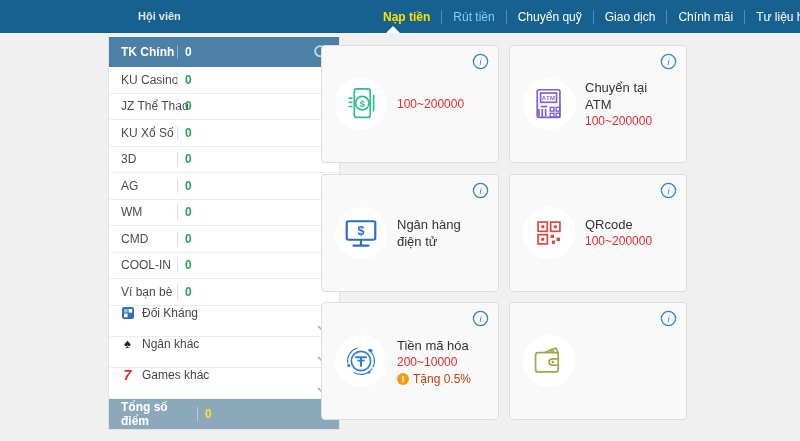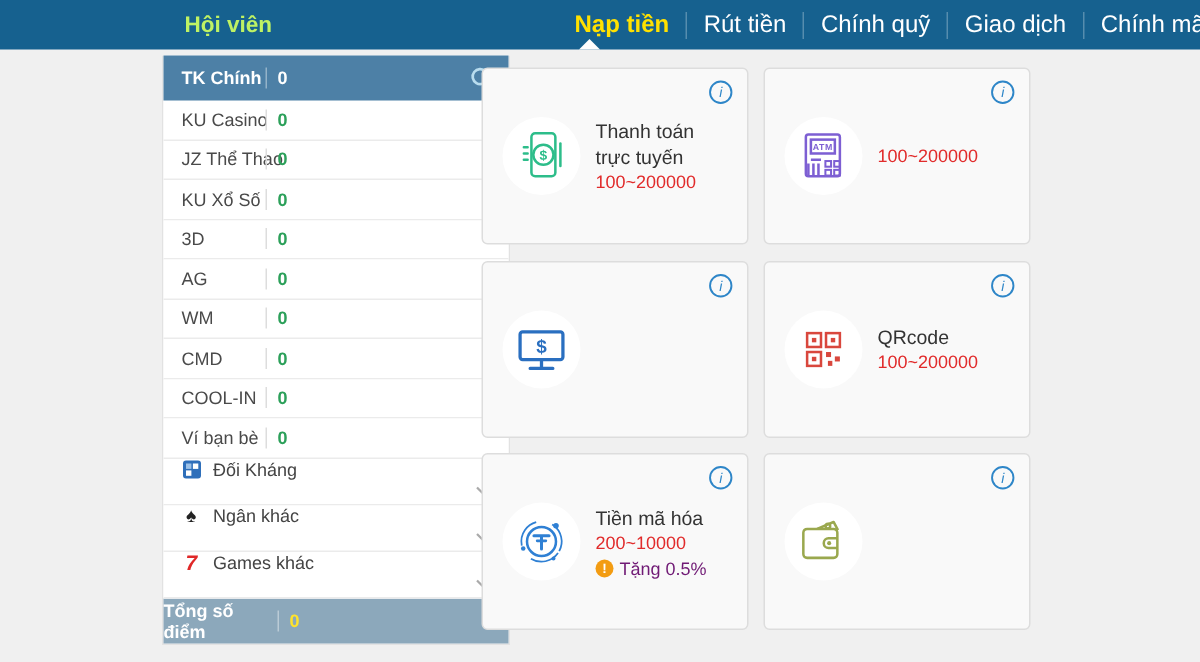--- a/index.html
+++ b/index.html
@@ -2,26 +2,26 @@
 <html><head>
 <meta charset="utf-8">
 <style>
   * { margin:0; padding:0; box-sizing:border-box; }
   html,body { width:800px; height:441px; overflow:hidden; }
   body { font-family:"Liberation Sans", sans-serif; background:#f0f0f0; position:relative; }
   svg text { font-family:"Liberation Sans", sans-serif; }
 
   
   .header { position:absolute; left:0; top:0; width:800px; height:33px; background:#16618f; }
-  .page-title { position:absolute; left:123px; top:0; line-height:33px; color:#bef264; font-size:15px; font-weight:bold; }
+  .page-title { position:absolute; left:138px; top:0; line-height:33px; color:#e5e5e5; font-size:11px; font-weight:bold; }
   .nav { position:absolute; left:372px; top:0; height:33px; display:flex; align-items:center; }
-  .nav-item { color:#fff; font-size:16px; padding:0 11px; cursor:pointer; position:relative; white-space:nowrap; }
+  .nav-item { color:#fff; font-size:12px; padding:0 11px; cursor:pointer; position:relative; white-space:nowrap; }
   .nav-item + .nav-item { border-left:1px solid rgba(255,255,255,0.28); }
   .nav-item.active { color:#ffe100; font-weight:bold; }
-  .nav-item.gold { color:#ffffff; }
+  .nav-item.gold { color:#7dd3fc; }
   .nav-tri { position:absolute; left:386px; top:26px; width:0; height:0;
              border-left:7px solid transparent; border-right:7px solid transparent;
              border-bottom:7px solid #fdfdfd; }
 
   
   .sidebar { position:absolute; left:108px; top:37px; width:232px; background:#fff;
              border:1px solid #e2e2e2; border-top:none; }
   .sb-head { height:30px; background:#4d80a6; display:flex; align-items:center; position:relative; }
   .sb-head .lbl { color:#fff; font-size:12px; font-weight:bold; margin-left:12px; width:56px; }
   .sb-head .val { color:#fff; font-size:12px; font-weight:bold; border-left:1px solid rgba(255,255,255,0.4); padding-left:7px; }
@@ -30,50 +30,50 @@
   .acct-row .lbl { font-size:12px; color:#4a4a4a; margin-left:12px; width:56px; white-space:nowrap; }
   .acct-row .val { font-size:12px; font-weight:bold; color:#2ca05a; border-left:1px solid #ddd; padding-left:7px; }
   .grp-row { height:31px; display:flex; align-items:flex-start; border-bottom:1px solid #ebebeb;
              background:#fff; cursor:pointer; position:relative; }
   .grp-row .g-icon { width:15px; margin-left:11px; display:flex; align-items:center; justify-content:center; }
   .grp-row .lbl { font-size:12px; color:#444; margin-left:7px; }
   .grp-row .chev { position:absolute; right:10px; top:12px; }
   .spade { font-size:13px; color:#222; line-height:1; }
   .seven { font-size:14px; line-height:1; font-weight:bold; color:#e02828; font-style:italic; }
   .sb-foot { height:30px; background:#8ca8bb; display:flex; align-items:center; }
-  .sb-foot .lbl { color:#fff; font-size:12px; font-weight:bold; width:76px; }
+  .sb-foot .lbl { color:#fff; font-size:12px; font-weight:bold; margin-left:12px; width:76px; }
   .sb-foot .val { color:#ffe32b; font-size:12px; font-weight:bold; border-left:1px solid rgba(255,255,255,0.4); padding-left:7px; }
 
   
   .cards { position:absolute; left:321px; top:45px; display:grid;
            grid-template-columns:178px 178px; grid-auto-rows:118px; column-gap:10px; row-gap:10.5px; }
   .card { background:#f9f9f9; border:1px solid #ddd; border-radius:4px; position:relative; cursor:pointer; }
   .info { position:absolute; right:9px; top:7px; width:17px; height:17px; cursor:pointer; }
   .ic-circle { position:absolute; left:13px; top:50%; transform:translateY(-50%);
                width:52px; height:52px; border-radius:50%; background:#fff;
                display:flex; align-items:center; justify-content:center; }
   .ic-circle svg { width:42px; height:42px; }
   .card-text { position:absolute; left:75px; top:0; bottom:0; right:26px;
                display:flex; flex-direction:column; justify-content:center; }
   .card-title { font-size:13px; color:#333; line-height:17px; }
   .card-range { font-size:12px; color:#e12b2b; line-height:16px; }
   .bonus { display:flex; align-items:center; margin-top:2px; }
   .warn-badge { width:12px; height:12px; border-radius:50%; background:#f39c12; color:#fff;
                 font-size:9px; font-weight:bold; line-height:12px; text-align:center; margin-right:4px; }
-  .bonus-text { font-size:12px; color:#701a75; }
+  .bonus-text { font-size:12px; color:#c2410c; }
 </style>
 </head>
 <body>
 
 <div class="header">
   <div class="page-title">Hội viên</div>
   <div class="nav">
     <span class="nav-item active">Nạp tiền</span>
     <span class="nav-item gold">Rút tiền</span>
-    <span class="nav-item">Chính quỹ</span>
+    <span class="nav-item">Chuyển quỹ</span>
     <span class="nav-item">Giao dịch</span>
     <span class="nav-item">Chính mãi</span>
     <span class="nav-item">Tư liệu hội viên</span>
   </div>
   <div class="nav-tri"></div>
 </div>
 
 <div class="sidebar">
   <div class="sb-head">
     <span class="lbl">TK Chính</span>
@@ -178,21 +178,20 @@
         <g fill="none" stroke-width="2" stroke-linecap="round" stroke="#2dbd8a">
           <rect x="17" y="7" width="19" height="34" rx="3"></rect>
           <circle cx="26.5" cy="24" r="8"></circle>
           <path d="M11 18h3M11 23h3M11 28h3"></path>
           <path d="M40 15v18"></path>
         </g>
         <text x="26.5" y="28" text-anchor="middle" font-size="11" font-weight="bold" fill="#2dbd8a">$</text>
       </svg>
     </span>
     <div class="card-text">
-      <div class="card-title">Thanh toán trực tuyến</div>
       <div class="card-range">100~200000</div>
     </div>
   </div>
 
   <div class="card">
     <span class="info">
       <svg viewBox="0 0 20 20">
           <circle cx="10" cy="10" r="8.4" fill="none" stroke="#2e86c8" stroke-width="1.5"></circle>
           <text x="10" y="14" font-size="11" font-style="italic" text-anchor="middle" fill="#2e86c8" font-family="DejaVu Serif">i</text>
         </svg>
@@ -208,40 +207,45 @@
         <g fill="none" stroke-width="1.6" stroke="#7d5fd3">
           <rect x="26.5" y="29" width="4.5" height="4.5"></rect>
           <rect x="33.5" y="29" width="4.5" height="4.5"></rect>
           <rect x="26.5" y="36" width="4.5" height="4.5"></rect>
           <rect x="33.5" y="36" width="4.5" height="4.5"></rect>
         </g>
         <text x="24.5" y="20.5" text-anchor="middle" font-size="7" font-weight="bold" letter-spacing="0.5" fill="#7d5fd3">ATM</text>
       </svg>
     </span>
     <div class="card-text">
+      <div class="card-title">Chuyển tại ATM</div>
       <div class="card-range">100~200000</div>
     </div>
   </div>
 
   <div class="card">
     <span class="info">
       <svg viewBox="0 0 20 20">
           <circle cx="10" cy="10" r="8.4" fill="none" stroke="#2e86c8" stroke-width="1.5"></circle>
           <text x="10" y="14" font-size="11" font-style="italic" text-anchor="middle" fill="#2e86c8" font-family="DejaVu Serif">i</text>
         </svg>
     </span>
     <span class="ic-circle">
       <svg viewBox="0 0 50 50">
         <g fill="none" stroke-width="2.6" stroke-linecap="round" stroke="#2a6fc0">
           <rect x="8" y="11" width="34" height="22" rx="2"></rect>
           <path d="M25 33v6M16 40h18"></path>
         </g>
         <text x="25" y="27.5" text-anchor="middle" font-size="15" font-weight="bold" fill="#2a6fc0">$</text>
       </svg>
     </span>
+    <div class="card-text">
+      <div class="card-title">Ngân hàng điện tử</div>
+      <div class="card-range"></div>
+    </div>
   </div>
 
   <div class="card">
     <span class="info">
       <svg viewBox="0 0 20 20">
           <circle cx="10" cy="10" r="8.4" fill="none" stroke="#2e86c8" stroke-width="1.5"></circle>
           <text x="10" y="14" font-size="11" font-style="italic" text-anchor="middle" fill="#2e86c8" font-family="DejaVu Serif">i</text>
         </svg>
     </span>
     <span class="ic-circle">

